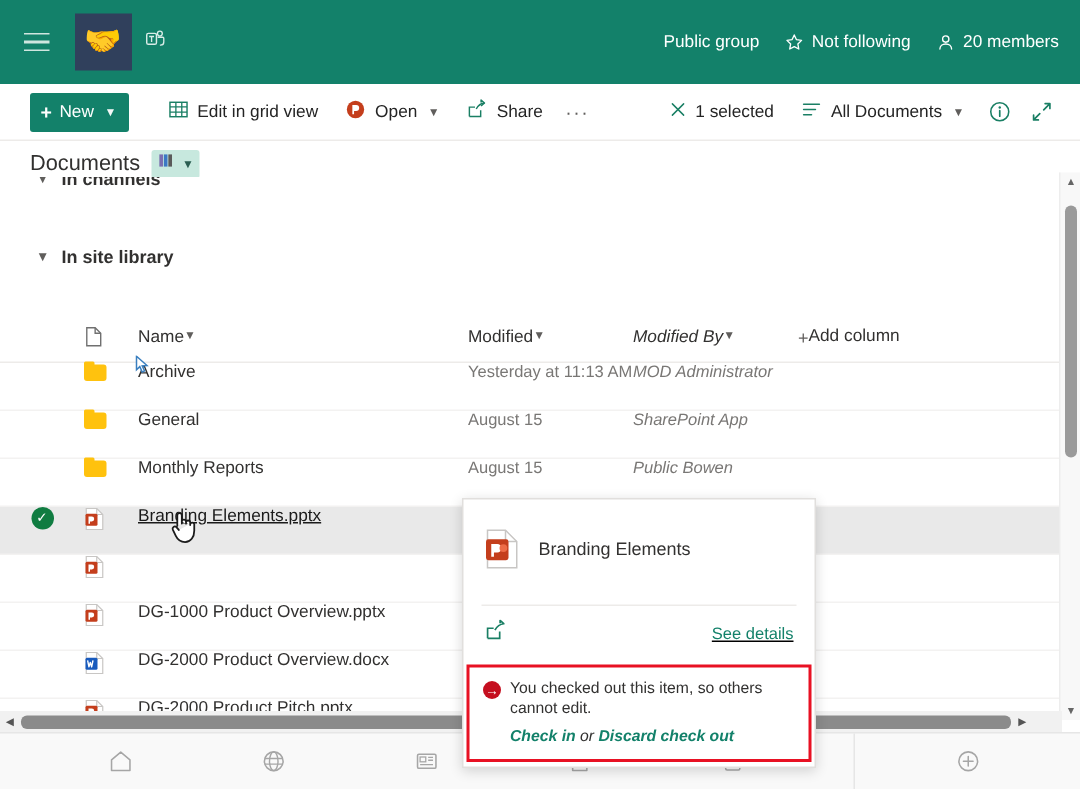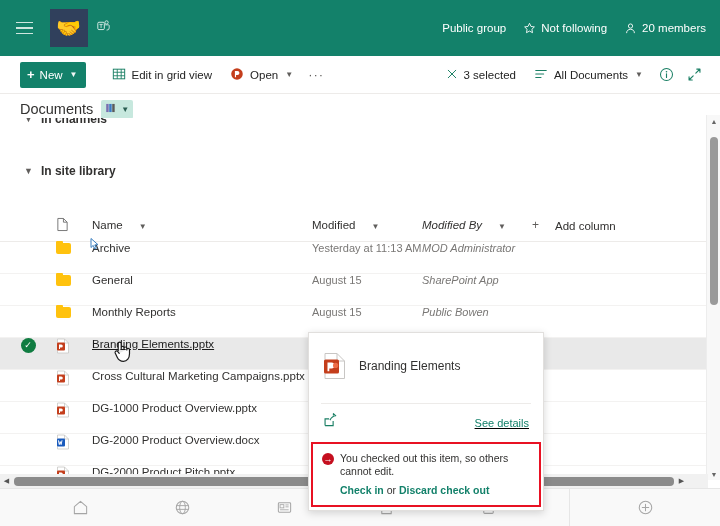--- a/index.html
+++ b/index.html
@@ -138,21 +138,21 @@
   .group-row.clipped { margin-top: -10px; }
   .group-row .chev { font-size: 9px; color: #605e5c; font-weight: normal; }
 
   .col-header {
     display: flex; align-items: center;
     height: 34px;
     border-bottom: 1px solid #edebe9;
     font-size: 11.5px; color: #323130;
     margin-top: 26px;
   }
-  .col-header .ch { display: flex; align-items: flex-end; gap: 16px; cursor: pointer; white-space: nowrap; }
+  .col-header .ch { display: flex; align-items: flex-start; gap: 0; cursor: pointer; white-space: nowrap; }
   .col-header .chev { font-size: 8px; color: #605e5c; }
 
   .c-check { width: 56px; flex: 0 0 56px; display: flex; align-items: center; justify-content: center; }
   .c-icon  { width: 36px; flex: 0 0 36px; display: flex; align-items: center; justify-content: flex-start; }
   .c-name  { flex: 0 0 220px; }
   .c-mod   { flex: 0 0 110px; }
   .c-modby { flex: 0 0 110px; font-style: italic; }
   .c-add   { flex: 1 1 auto; }
 
   .row {
@@ -230,21 +230,21 @@
     border: 2px solid #e81123;
     margin: 0 2px 3px 2px;
     padding: 8px 9px 9px 9px;
   }
   .warn-line1 {
     display: flex; align-items: flex-start; gap: 6px;
     font-size: 10.5px; color: #323130; line-height: 1.25;
   }
   .warn-line2 {
     margin-top: 6px; margin-left: 18px;
-    font-size: 10.5px; color: #605e5c;
+    font-size: 10.5px; color: #605e5c; font-style: italic;
   }
   .warn-line2 a { color: #13816a; font-weight: bold; text-decoration: none; cursor: pointer; }
   .warn-line2 .or { color: #323130; font-weight: normal; }
 
   
   .vscroll {
     position: absolute; right: 0; top: 115px;
     width: 14px; height: 365px;
     background: #f8f8f8; border-left: 1px solid #ededed;
     z-index: 20;
@@ -363,34 +363,45 @@
         <span>
           <svg width="14" height="14" viewBox="0 0 16 16">
             <circle cx="8" cy="8" r="6.6" fill="#c43e1c"></circle>
             <path d="M5.6 4.6h2.9a2.3 2.3 0 0 1 0 4.6H6.9v2.4H5.6z" fill="#ffffff"></path>
           </svg>
         </span>
         <span>Open</span>
         <span class="chev">▼</span>
       </div>
 
+      <div class="cmd">
+        <span>
+          <svg width="14" height="14" viewBox="0 0 16 16">
+            <path d="M2.2 13.4V6.2h4.3" fill="none" stroke="#1a7f64" stroke-width="1.1"></path>
+            <path d="M2.2 13.4h8.6V8.6" fill="none" stroke="#1a7f64" stroke-width="1.1"></path>
+            <path d="M7.4 7.6c1.6-3 4-4.4 6.3-4.6l-2.6-2.3v2" fill="none" stroke="#1a7f64" stroke-width="1.1" stroke-linejoin="round"></path>
+            <path d="M13.7 3l-2.6 2.4" stroke="#1a7f64" stroke-width="1.1"></path>
+          </svg>
+        </span>
+        <span>Share</span>
+      </div>
 
       <div class="ellipsis-btn">
         <span>···</span>
       </div>
     </div>
 
     <div class="cmd-right">
       <div class="cmd">
         <span>
           <svg width="12" height="12" viewBox="0 0 16 16">
             <path d="M3 3l10 10M13 3L3 13" stroke="#1a7f64" stroke-width="1.3" stroke-linecap="round"></path>
           </svg>
         </span>
-        <span>3 selected</span>
+        <span>1 selected</span>
       </div>
 
       <div class="cmd">
         <span>
           <svg width="14" height="14" viewBox="0 0 16 16">
             <path d="M2 4h12M2 8h9M2 12h6" stroke="#1a7f64" stroke-width="1.2" stroke-linecap="round"></path>
           </svg>
         </span>
         <span>All Documents</span>
         <span class="chev">▼</span>
@@ -536,23 +547,20 @@
     <div class="row">
       <div class="c-check"></div>
       <div class="c-icon">
         <svg width="14" height="16" viewBox="0 0 14 16">
           <path d="M1.5 1h7l4 4v10h-11z" fill="#ffffff" stroke="#c8c6c4" stroke-width=".8"></path>
           <path d="M8.5 1v4h4" fill="none" stroke="#c8c6c4" stroke-width=".8"></path>
           <rect x="1" y="4.5" width="8" height="8" rx="1" fill="#c43e1c"></rect>
           <path d="M3 6.4h2.2a1.6 1.6 0 0 1 0 3.2H4v1.5H3z" fill="#ffffff"></path>
         </svg>
       </div>
-      <div class="c-name" style="flex:0 0 280px">
-        <span class="fname">Cross Cultural Marketing Campaigns.pptx</span>
-      </div>
       <div class="c-add"></div>
     </div>
 
     <div class="row">
       <div class="c-check"></div>
       <div class="c-icon">
         <svg width="14" height="16" viewBox="0 0 14 16">
           <path d="M1.5 1h7l4 4v10h-11z" fill="#ffffff" stroke="#c8c6c4" stroke-width=".8"></path>
           <path d="M8.5 1v4h4" fill="none" stroke="#c8c6c4" stroke-width=".8"></path>
           <rect x="1" y="4.5" width="8" height="8" rx="1" fill="#c43e1c"></rect>

